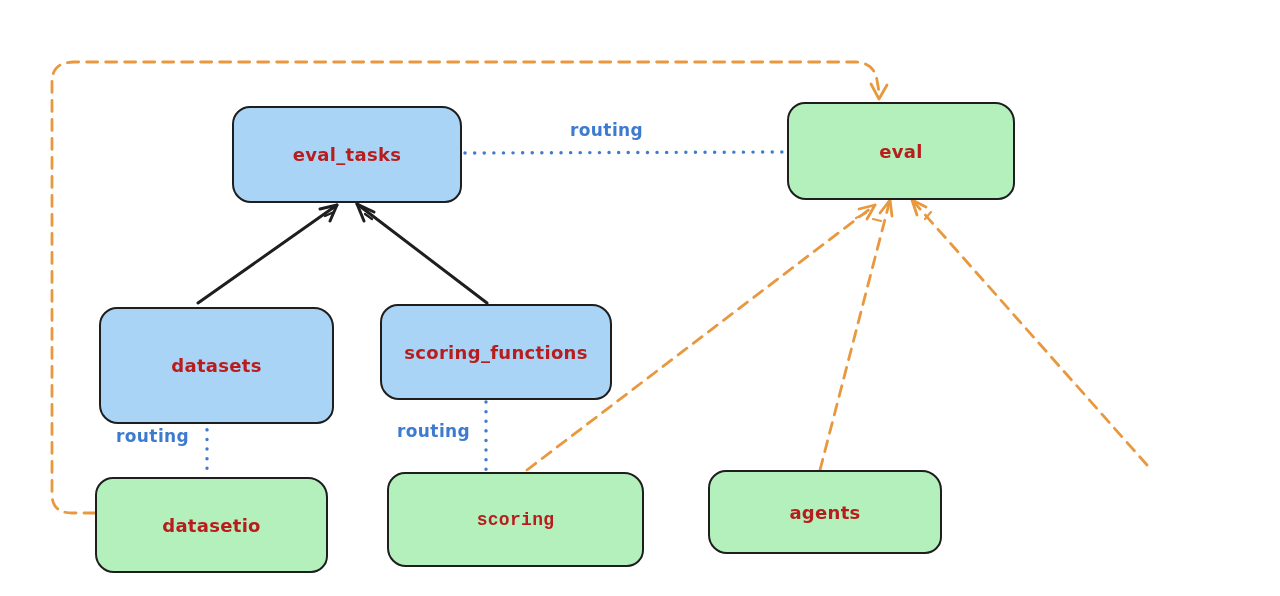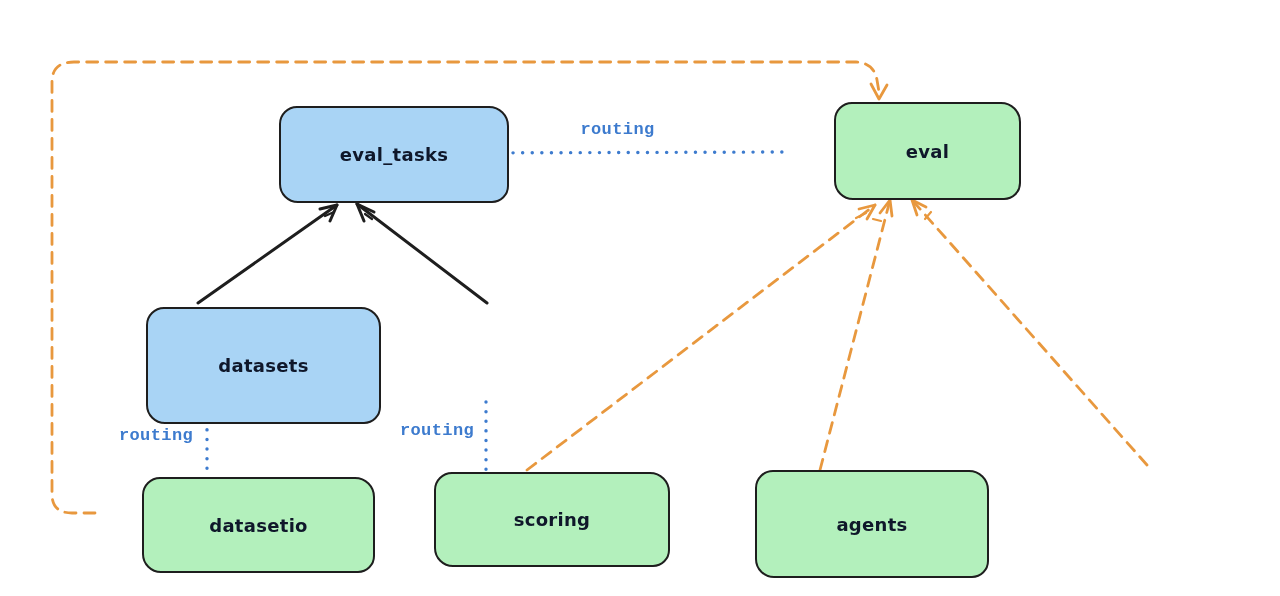--- a/index.html
+++ b/index.html
@@ -7,29 +7,28 @@
     width:1280px;height:596px;position:relative;background:#ffffff;
     font-family:"DejaVu Sans","Liberation Sans",sans-serif;
     overflow:hidden;
   }
   #canvas{position:absolute;inset:0;width:1280px;height:596px;}
   svg.wires{position:absolute;left:0;top:0;width:1280px;height:596px;pointer-events:none;}
   .node{
     position:absolute;display:flex;align-items:center;justify-content:center;
     border:2.6px solid #1e1e1e;
     border-radius:18px 20px 17px 19px;
-    font-size:18px;font-weight:600;color:#0f172a;letter-spacing:.3px;
+    font-size:18px;font-weight:600;color:#b91c1c;letter-spacing:.3px;
     box-sizing:border-box;
-    margin-left:47px;
   }
   .node.blue{background:#a9d4f5;}
   .node.green{background:#b3f0bc;}
   .edge-label{
     position:absolute;color:#3d7bce;font-size:17px;font-weight:700;
-    letter-spacing:.4px;text-align:center;white-space:nowrap;font-family:Liberation Mono, monospace;
+    letter-spacing:.4px;white-space:nowrap;
   }
 </style>
 </head>
 <body>
 
 <div id="canvas">
 
   <svg class="wires" viewBox="0 0 1280 596">
 
     <g stroke="#3d7bce" stroke-width="3.4" fill="none" stroke-linecap="round" stroke-dasharray="0.1 9.5">
@@ -62,38 +61,41 @@
 
       <path d="M95,513 L72,513 Q52,513 52,494 L52,82 Q52,62 74,62 L856,62 Q874,63 877,80 L879,92" stroke-dasharray="11 8"></path>
       <polyline points="871,84 879,99 887,85"></polyline>
     </g>
   </svg>
 
   <div class="node blue" style="left:232px;top:106px;width:230px;height:97px;">
     <span>eval_tasks</span>
   </div>
 
-  <div class="node green" style="left:787px;top:102px;width:187px;height:98px;">
+  <div class="node green" style="left:787px;top:102px;width:228px;height:98px;">
     <span>eval</span>
   </div>
 
   <div class="node blue" style="left:99px;top:307px;width:235px;height:117px;">
     <span>datasets</span>
   </div>
 
+  <div class="node blue" style="left:380px;top:304px;width:232px;height:96px;">
+    <span>scoring_functions</span>
+  </div>
 
   <div class="node green" style="left:95px;top:477px;width:233px;height:96px;align-items:center;">
     <span>datasetio</span>
   </div>
 
-  <div class="node green" style="left:387px;top:472px;width:236px;height:95px;">
+  <div class="node green" style="left:387px;top:472px;width:257px;height:95px;font-family:Liberation Mono, monospace;">
     <span>scoring</span>
   </div>
 
-  <div class="node green" style="left:708px;top:470px;width:234px;height:108px;">
+  <div class="node green" style="left:708px;top:470px;width:234px;height:84px;">
     <span>agents</span>
   </div>
 
 
   <div class="edge-label" style="left:570px;top:120px;width:95px;">routing</div>
 
   <div class="edge-label" style="left:116px;top:426px;width:80px;">routing</div>
 
   <div class="edge-label" style="left:397px;top:421px;width:80px;">routing</div>
 

